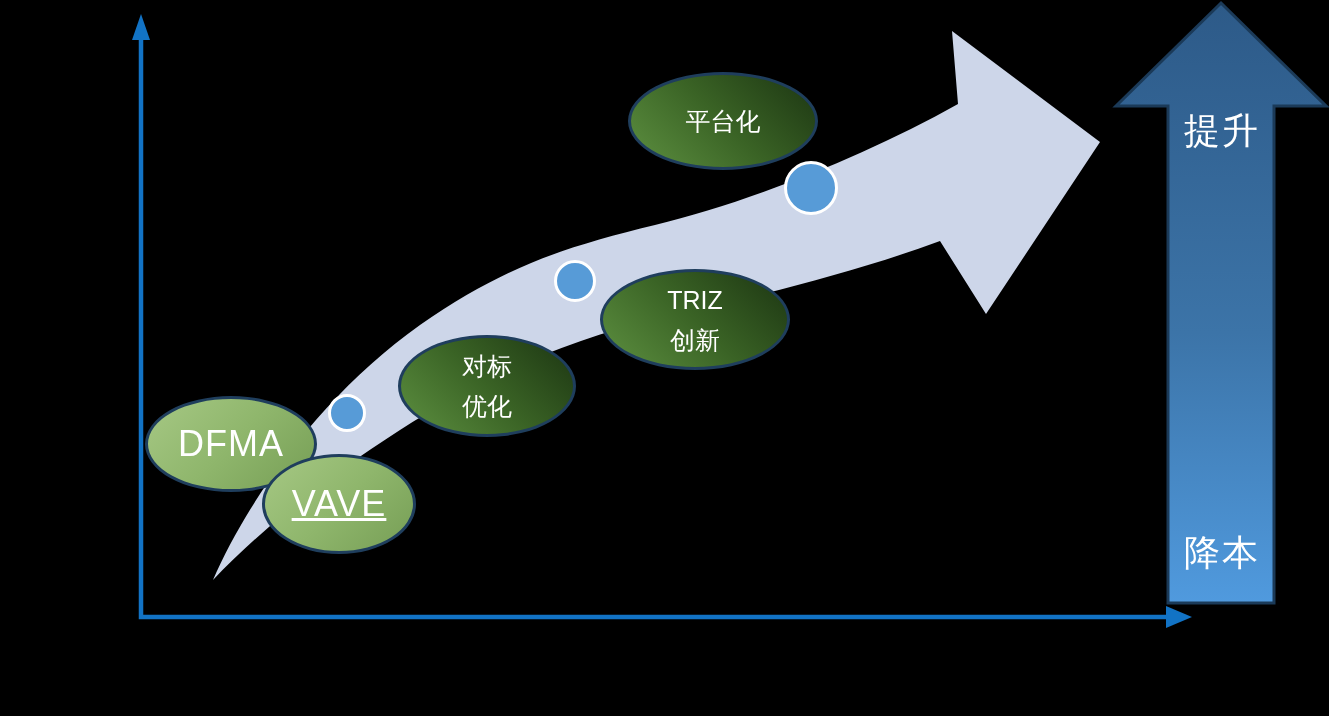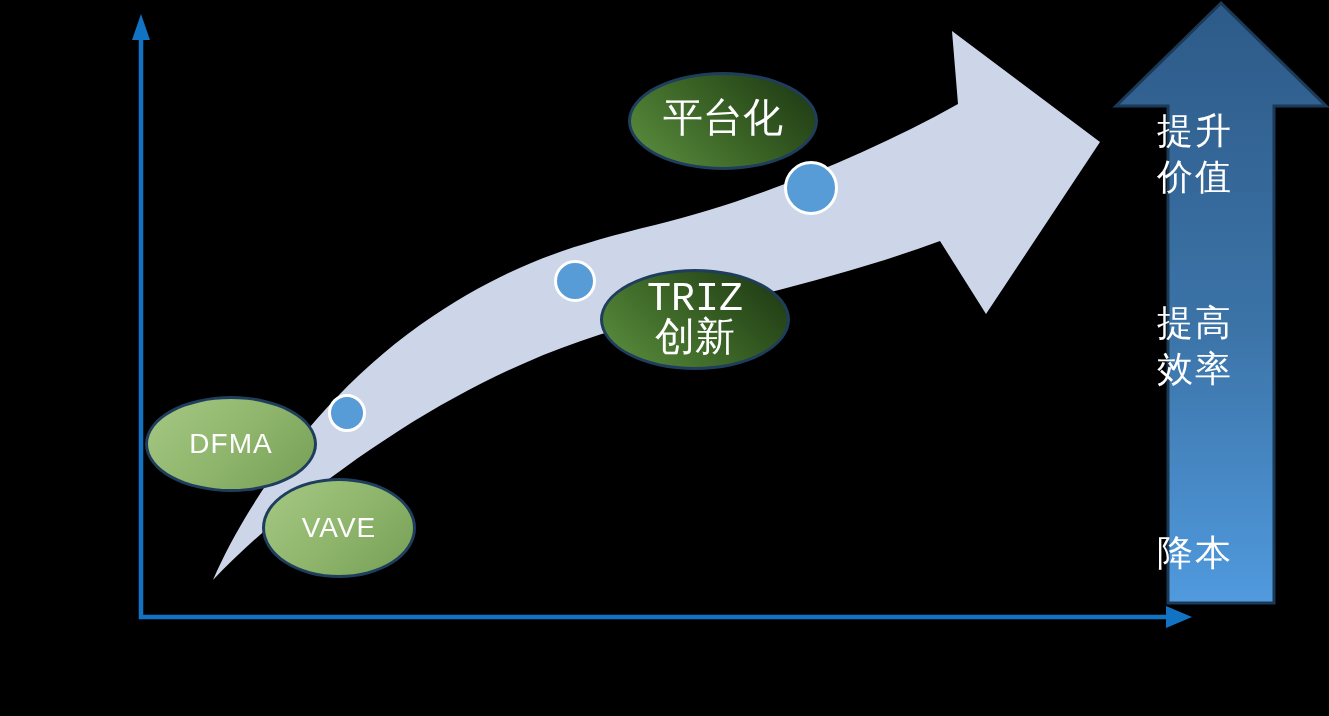--- a/index.html
+++ b/index.html
@@ -10,34 +10,34 @@
   }
   #bg-svg { position:absolute; left:0; top:0; z-index:0; }
   .bubble {
     position:absolute; border-radius:50%;
     border:3px solid #1f3e5d; box-sizing:border-box;
     display:flex; flex-direction:column; align-items:center; justify-content:center;
     color:#ffffff; text-align:center; z-index:2;
   }
   .bubble.dark {
     background:linear-gradient(45deg,#5d9040 0%,#3a6325 50%,#1c3512 100%);
-    font-size:40px; line-height:40px;font-family:Liberation Mono, monospace;
+    font-size:25px; line-height:40px;
   }
   .bubble.light {
     background:linear-gradient(135deg,#a6c884 0%,#8fb66c 50%,#769e55 100%);
-    font-size:28px; line-height:40px; letter-spacing:1px;
+    font-size:36px; line-height:40px; letter-spacing:1px;
   }
   .dot {
     position:absolute; border-radius:50%;
     background:#579bd7; border:3px solid #ffffff; box-sizing:border-box; z-index:3;
   }
   .va-label {
     position:absolute; left:1157px; width:130px;
     color:#ffffff; font-size:36px; line-height:46px; letter-spacing:2px;
-    z-index:2;
+    text-align:center; z-index:2;
   }
   .va-label span { display:block; }
 </style>
 </head>
 <body>
 
 <div id="stage">
 
   <svg id="bg-svg" width="1329" height="716" viewBox="0 0 1329 716">
     <defs>
@@ -61,46 +61,45 @@
              C 558 342 478 381 400 430
              C 328 476 258 532 213 580 Z" fill="#cdd6e9"></path>
 
     <polygon points="1221,3 1326,106 1274,106 1274,603 1168,603 1168,106 1116,106" fill="url(#vaGrad)" stroke="#1b3a58" stroke-width="3"></polygon>
   </svg>
 
   <div class="bubble light" style="left:145px; top:396px; width:172px; height:96px;">
     <span>DFMA</span>
   </div>
 
-  <div class="bubble light" style="left:262px; top:478px; width:154px; height:100px;">
+  <div class="bubble light" style="left:262px; top:454px; width:154px; height:100px;text-decoration:underline;">
     <span>VAVE</span>
   </div>
 
+  <div class="bubble dark" style="left:398px; top:335px; width:178px; height:102px;">
+    <span>对标</span>
+    <span>优化</span>
+  </div>
 
 
   <div class="bubble dark" style="left:600px; top:269px; width:190px; height:101px;">
     <span>TRIZ</span>
     <span>创新</span>
   </div>
 
 
   <div class="bubble dark" style="left:628px; top:72px; width:190px; height:98px;">
     <span>平台化</span>
   </div>
 
 
   <div class="dot" style="left:328px; top:394px; width:38px; height:38px;"></div>
   <div class="dot" style="left:554px; top:260px; width:42px; height:42px;"></div>
   <div class="dot" style="left:784px; top:161px; width:54px; height:54px;"></div>
 
   <div class="va-label" style="top:108px;">
     <span>提升</span>
-    <span>价值</span>
-  </div>
-  <div class="va-label" style="top:300px;">
-    <span>提高</span>
-    <span>效率</span>
   </div>
   <div class="va-label" style="top:488px;margin-top:42px;">
     <span>降本</span>
   </div>
 
 </div>
 
 </body></html>

